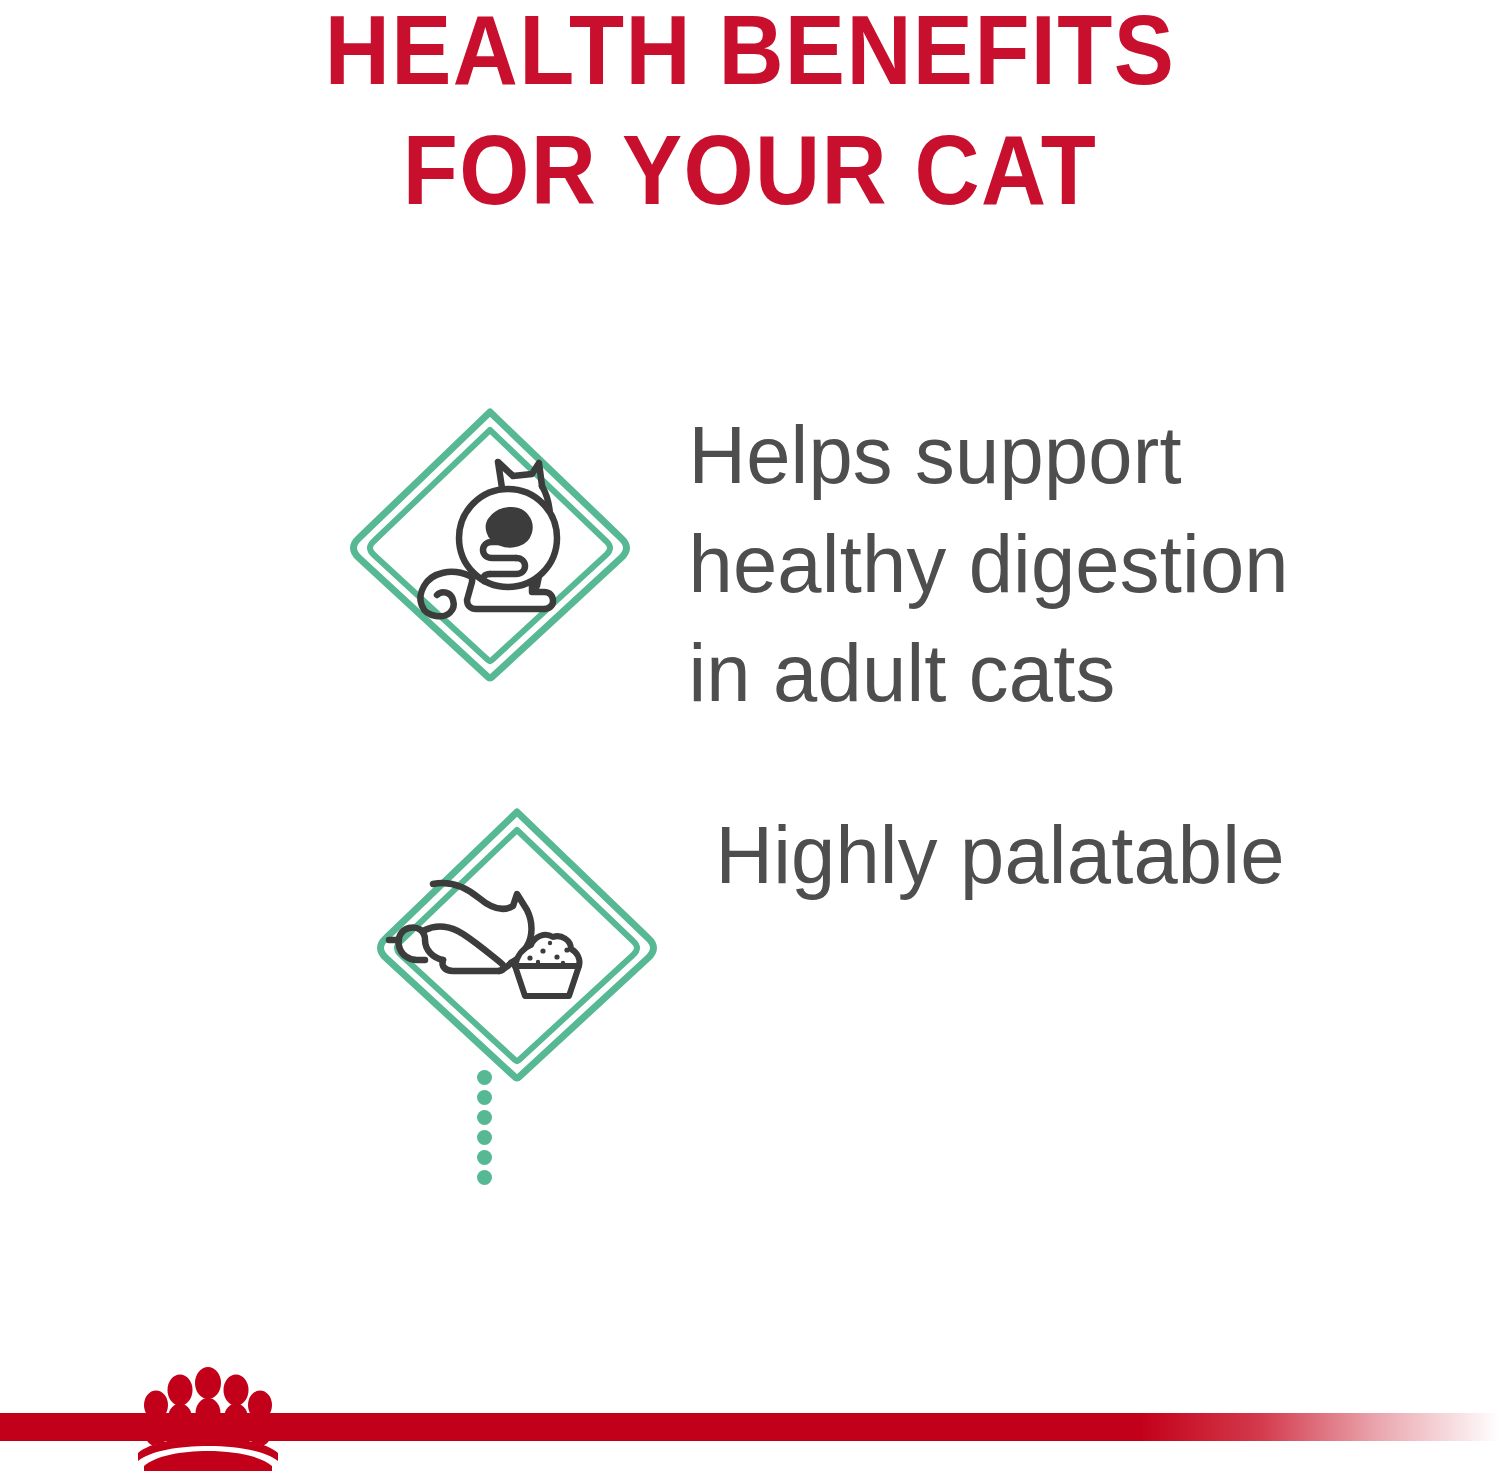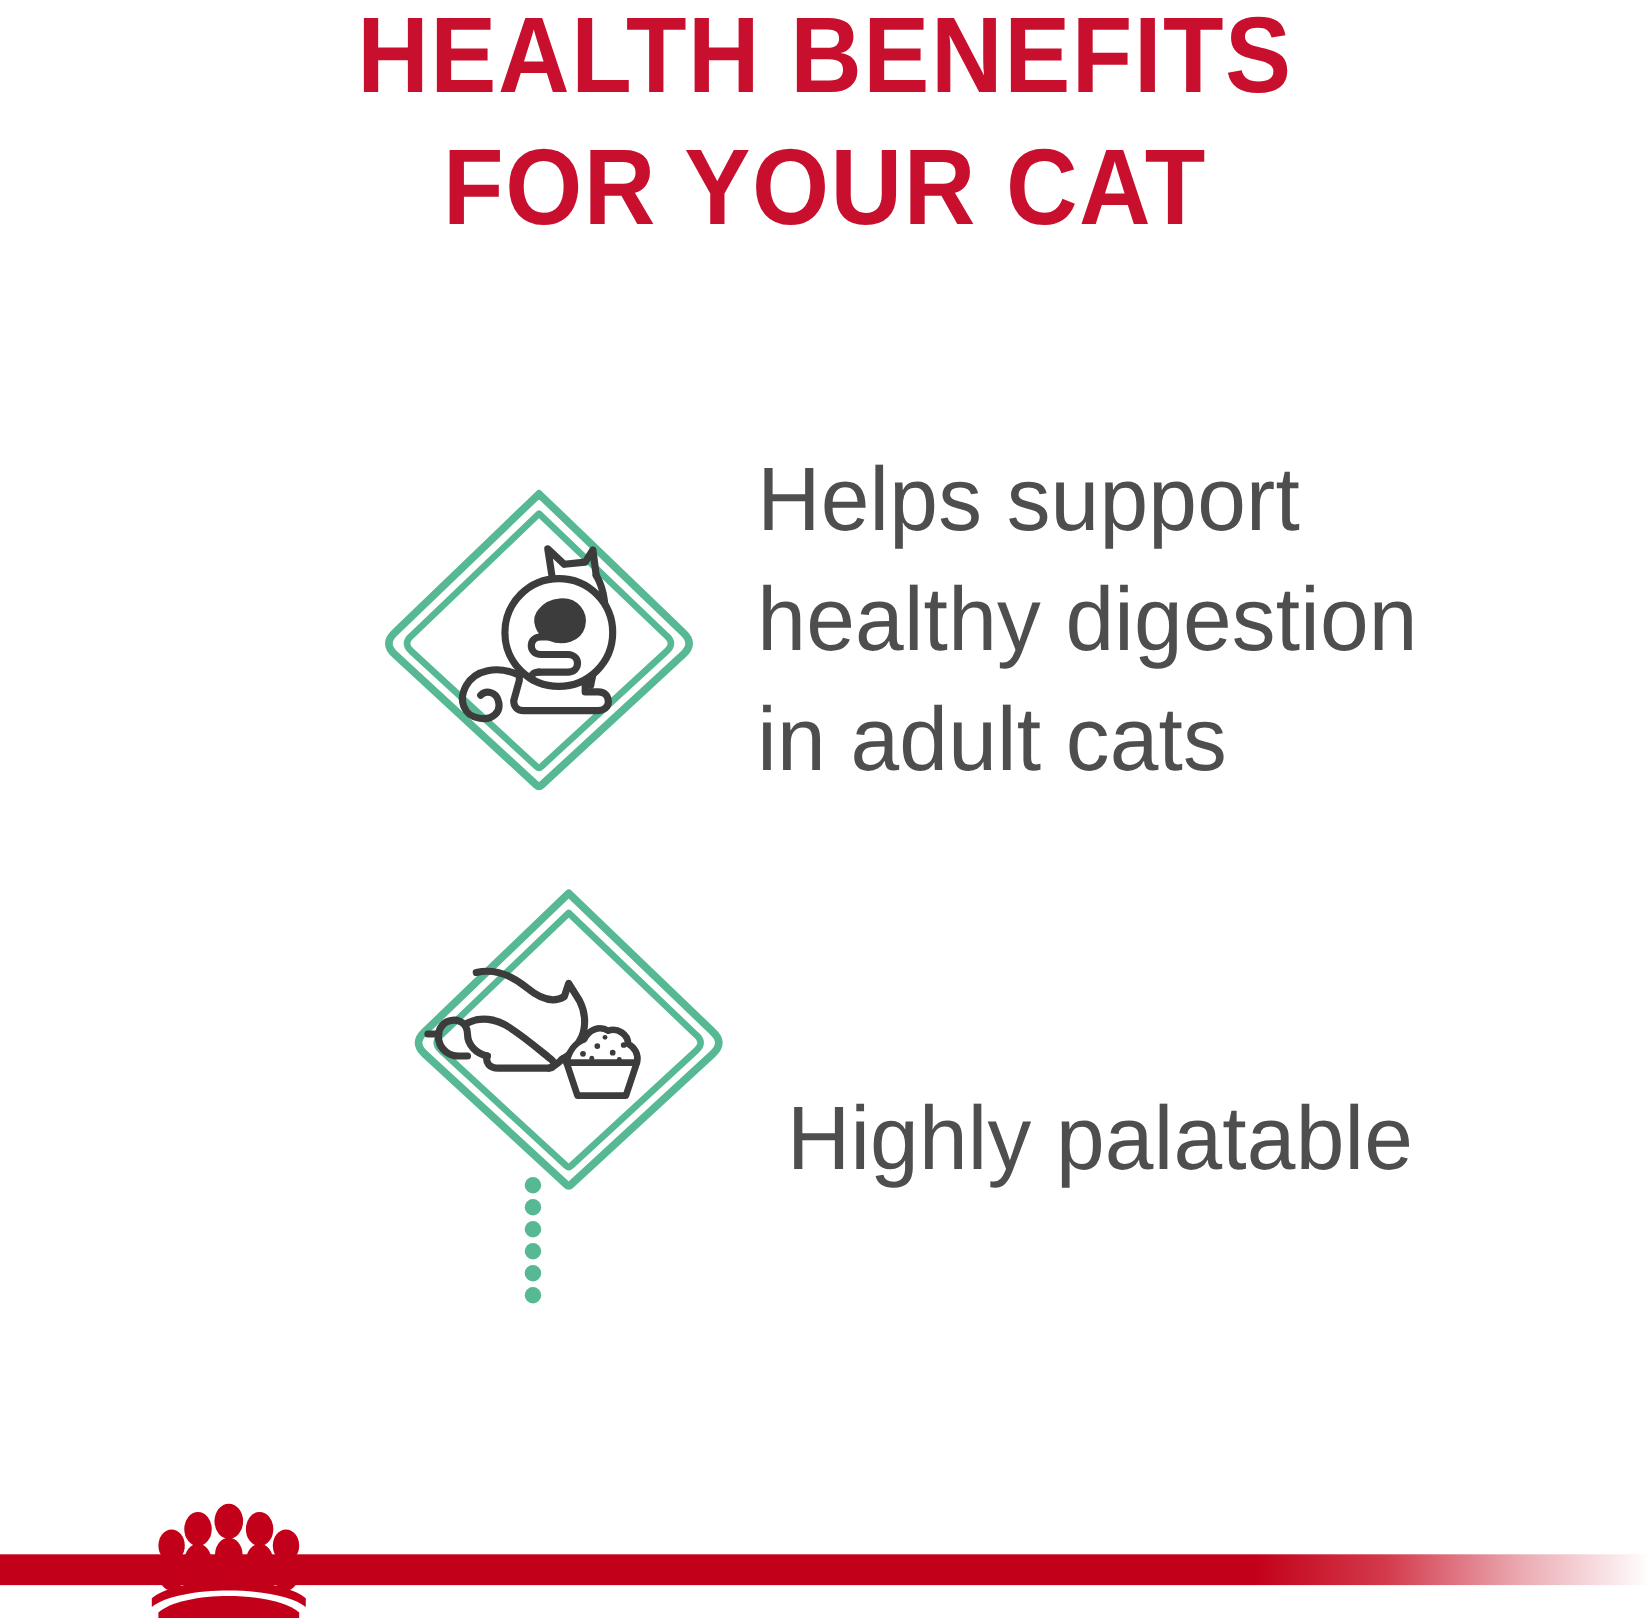--- a/index.html
+++ b/index.html
@@ -43,21 +43,21 @@
     left: 0;
     top: 380px;
     width: 1500px;
   }
 
   .benefit-row {
     position: absolute;
     left: 0;
     width: 1500px;
     display: flex;
-    align-items: flex-end;
+    align-items: flex-start;
   }
   .benefit-row.row-1 { top: 20px; }
   .benefit-row.row-2 { top: 420px; margin-left: 27px; }
 
   .icon-cell {
     position: relative;
     width: 300px;
     margin-left: 340px;
     flex: 0 0 300px;
     height: 290px;

